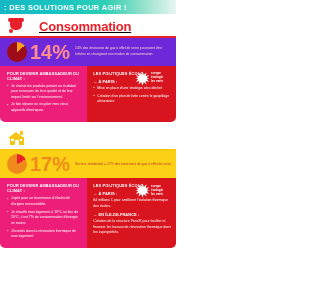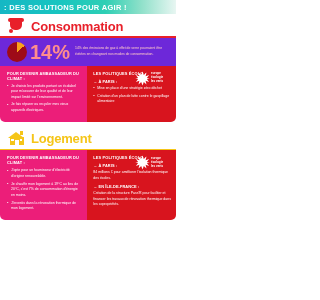--- a/index.html
+++ b/index.html
@@ -16,21 +16,21 @@
     height:14px; width:100%;
     background:linear-gradient(90deg,#15b7c4 0%,#18c6c0 35%,#2ecfb4 60%,#8ee0c9 80%,#e8f6f2 100%);
     display:flex; align-items:center;
   }
   .banner-text {
     color:#ffffff; font-size:7.5px; font-weight:bold;
     letter-spacing:0.3px; padding-left:4px; white-space:nowrap;
   }
 
   
-  .sec-title-row { display:flex; align-items:center; gap:6px; padding:4px 0 2px 8px; }
+  .sec-title-row { display:flex; align-items:center; gap:14px; padding:4px 0 2px 8px;text-decoration:underline; }
   .sec-title { font-size:13px; font-weight:bold; letter-spacing:-0.2px; }
   .title-cons { color:#e8202a; }
   .title-loge { color:#f5c518; }
 
   .rule { height:1.5px; width:100%; }
   .rule-cons { background:#e8202a; }
   .rule-loge { background:#f5c518; }
 
   
   .icon-cup { width:17px; height:16px; position:relative; }
@@ -191,24 +191,28 @@
 
     <div class="sec-title-row">
       <span class="icon-house">
         <span class="chimney"></span>
           <span class="roof"></span>
           <span class="walls"></span>
         <span class="win-l"></span>
           <span class="win-r"></span>
           <span class="door"></span>
       </span>
-      <span class="sec-title title-loge">Logement</span>
     </div>
     <div class="rule rule-loge"></div>
 
+    <div class="stat-band band-loge">
+      <span class="pie pie-loge"></span>
+      <span class="pct pct-loge">17%</span>
+      <span class="stat-note note-loge">Secteur résidentiel = 17% des émissions de gaz à effet de serre.</span>
+    </div>
 
     <div class="cols">
 
       <div class="col-left bg-magenta rounded-bot-l">
         <div class="col-head">POUR DEVENIR AMBASSADEUR DU CLIMAT :</div>
         <ul class="bullets">
           <li>J'opte pour un fournisseur d'électricité d'origine renouvelable.</li>
           <li>Je chauffe mon logement à 19°C au lieu de 20°C, c'est 7% de consommation d'énergie en moins.</li>
           <li>J'investis dans la rénovation thermique de mon logement.</li>
         </ul>

